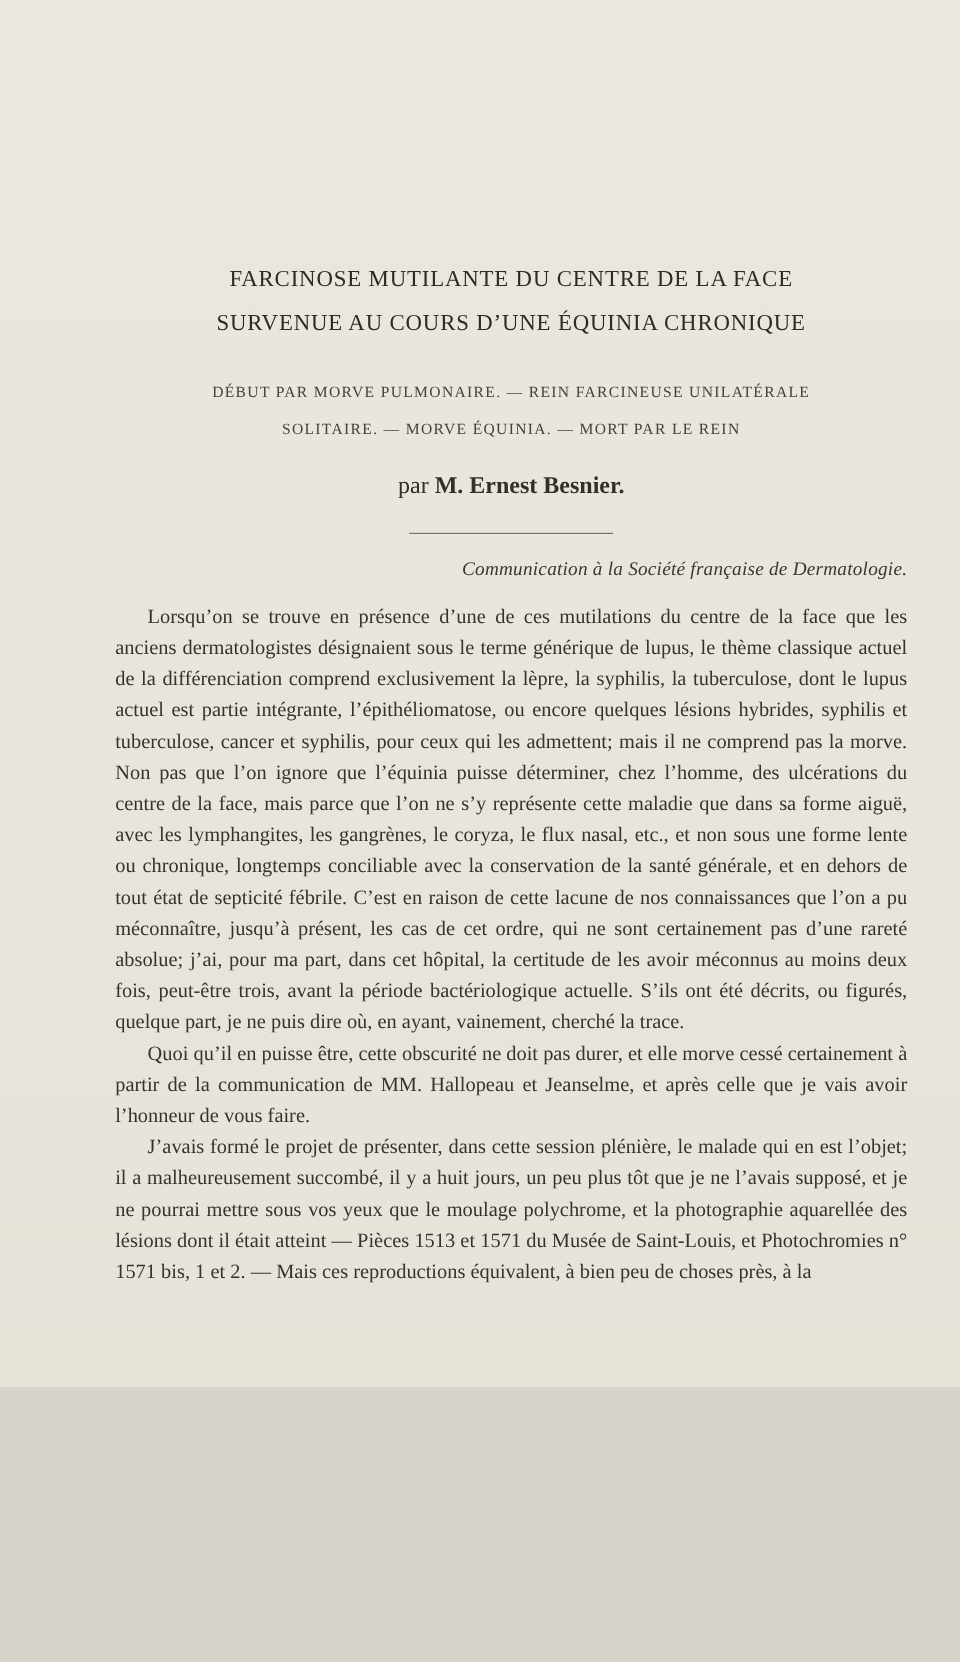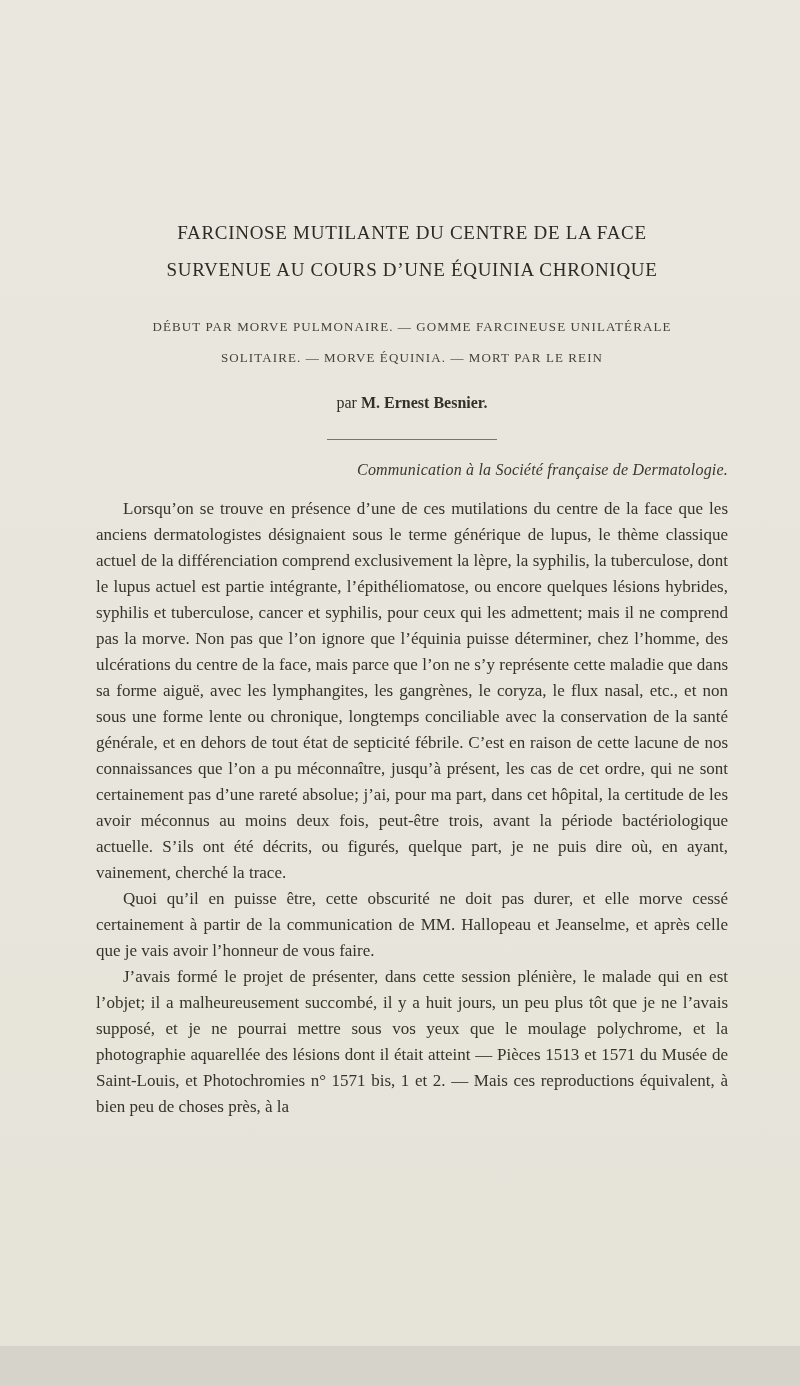--- a/index.html
+++ b/index.html
@@ -3,25 +3,25 @@
 <meta charset="utf-8">
 <style>
   html, body {
     margin: 0;
     padding: 0;
     background: #d6d3ca;
   }
   .page {
     position: relative;
     width: 800px;
-    height: 1346px;
+    height: 1156px;
     margin: 0 auto;
     background: linear-gradient(180deg, #eae7de 0%, #e8e5dc 55%, #e6e3d9 100%);
     box-sizing: border-box;
-    padding: 214px 72px 0 96px;
+    padding: 214px 44px 0 96px;
     font-family: "Liberation Serif", "DejaVu Serif", serif;
     color: #37332b;
     overflow: hidden;
   }
   .title {
     text-align: center;
     font-size: 19px;
     letter-spacing: 0.7px;
     color: #2e2b24;
     font-weight: 400;
@@ -37,21 +37,21 @@
     letter-spacing: 1.1px;
     color: #46423a;
   }
   .subtitle .line {
     line-height: 31px;
     white-space: nowrap;
   }
   .byline {
     margin-top: 21px;
     text-align: center;
-    font-size: 16px;
+    font-size: 20px;
     color: #333028;
   }
   .byline .name {
     font-weight: bold;
   }
   .divider {
     width: 170px;
     height: 1px;
     background: #787468;
     margin: 27px auto 0 auto;
@@ -80,21 +80,21 @@
 <body>
 
 <div class="page">
 
   <h1 class="title" style="margin:0;">
     <div class="line">FARCINOSE MUTILANTE DU CENTRE DE LA FACE</div>
     <div class="line">SURVENUE AU COURS D’UNE ÉQUINIA CHRONIQUE</div>
   </h1>
 
   <div class="subtitle">
-    <div class="line">DÉBUT PAR MORVE PULMONAIRE. — GOMME FARCINEUSE UNILATÉRALE</div>
+    <div class="line">DÉBUT PAR MORVE PULMONAIRE. — REIN FARCINEUSE UNILATÉRALE</div>
     <div class="line">SOLITAIRE. — MORVE ÉQUINIA. — MORT PAR LE REIN</div>
   </div>
 
   <div class="byline">
     <span>par </span><span class="name">M. Ernest Besnier.</span>
   </div>
 
   <div class="divider"></div>
 
   <div class="dedication">Communication à la Société française de Dermatologie.</div>

